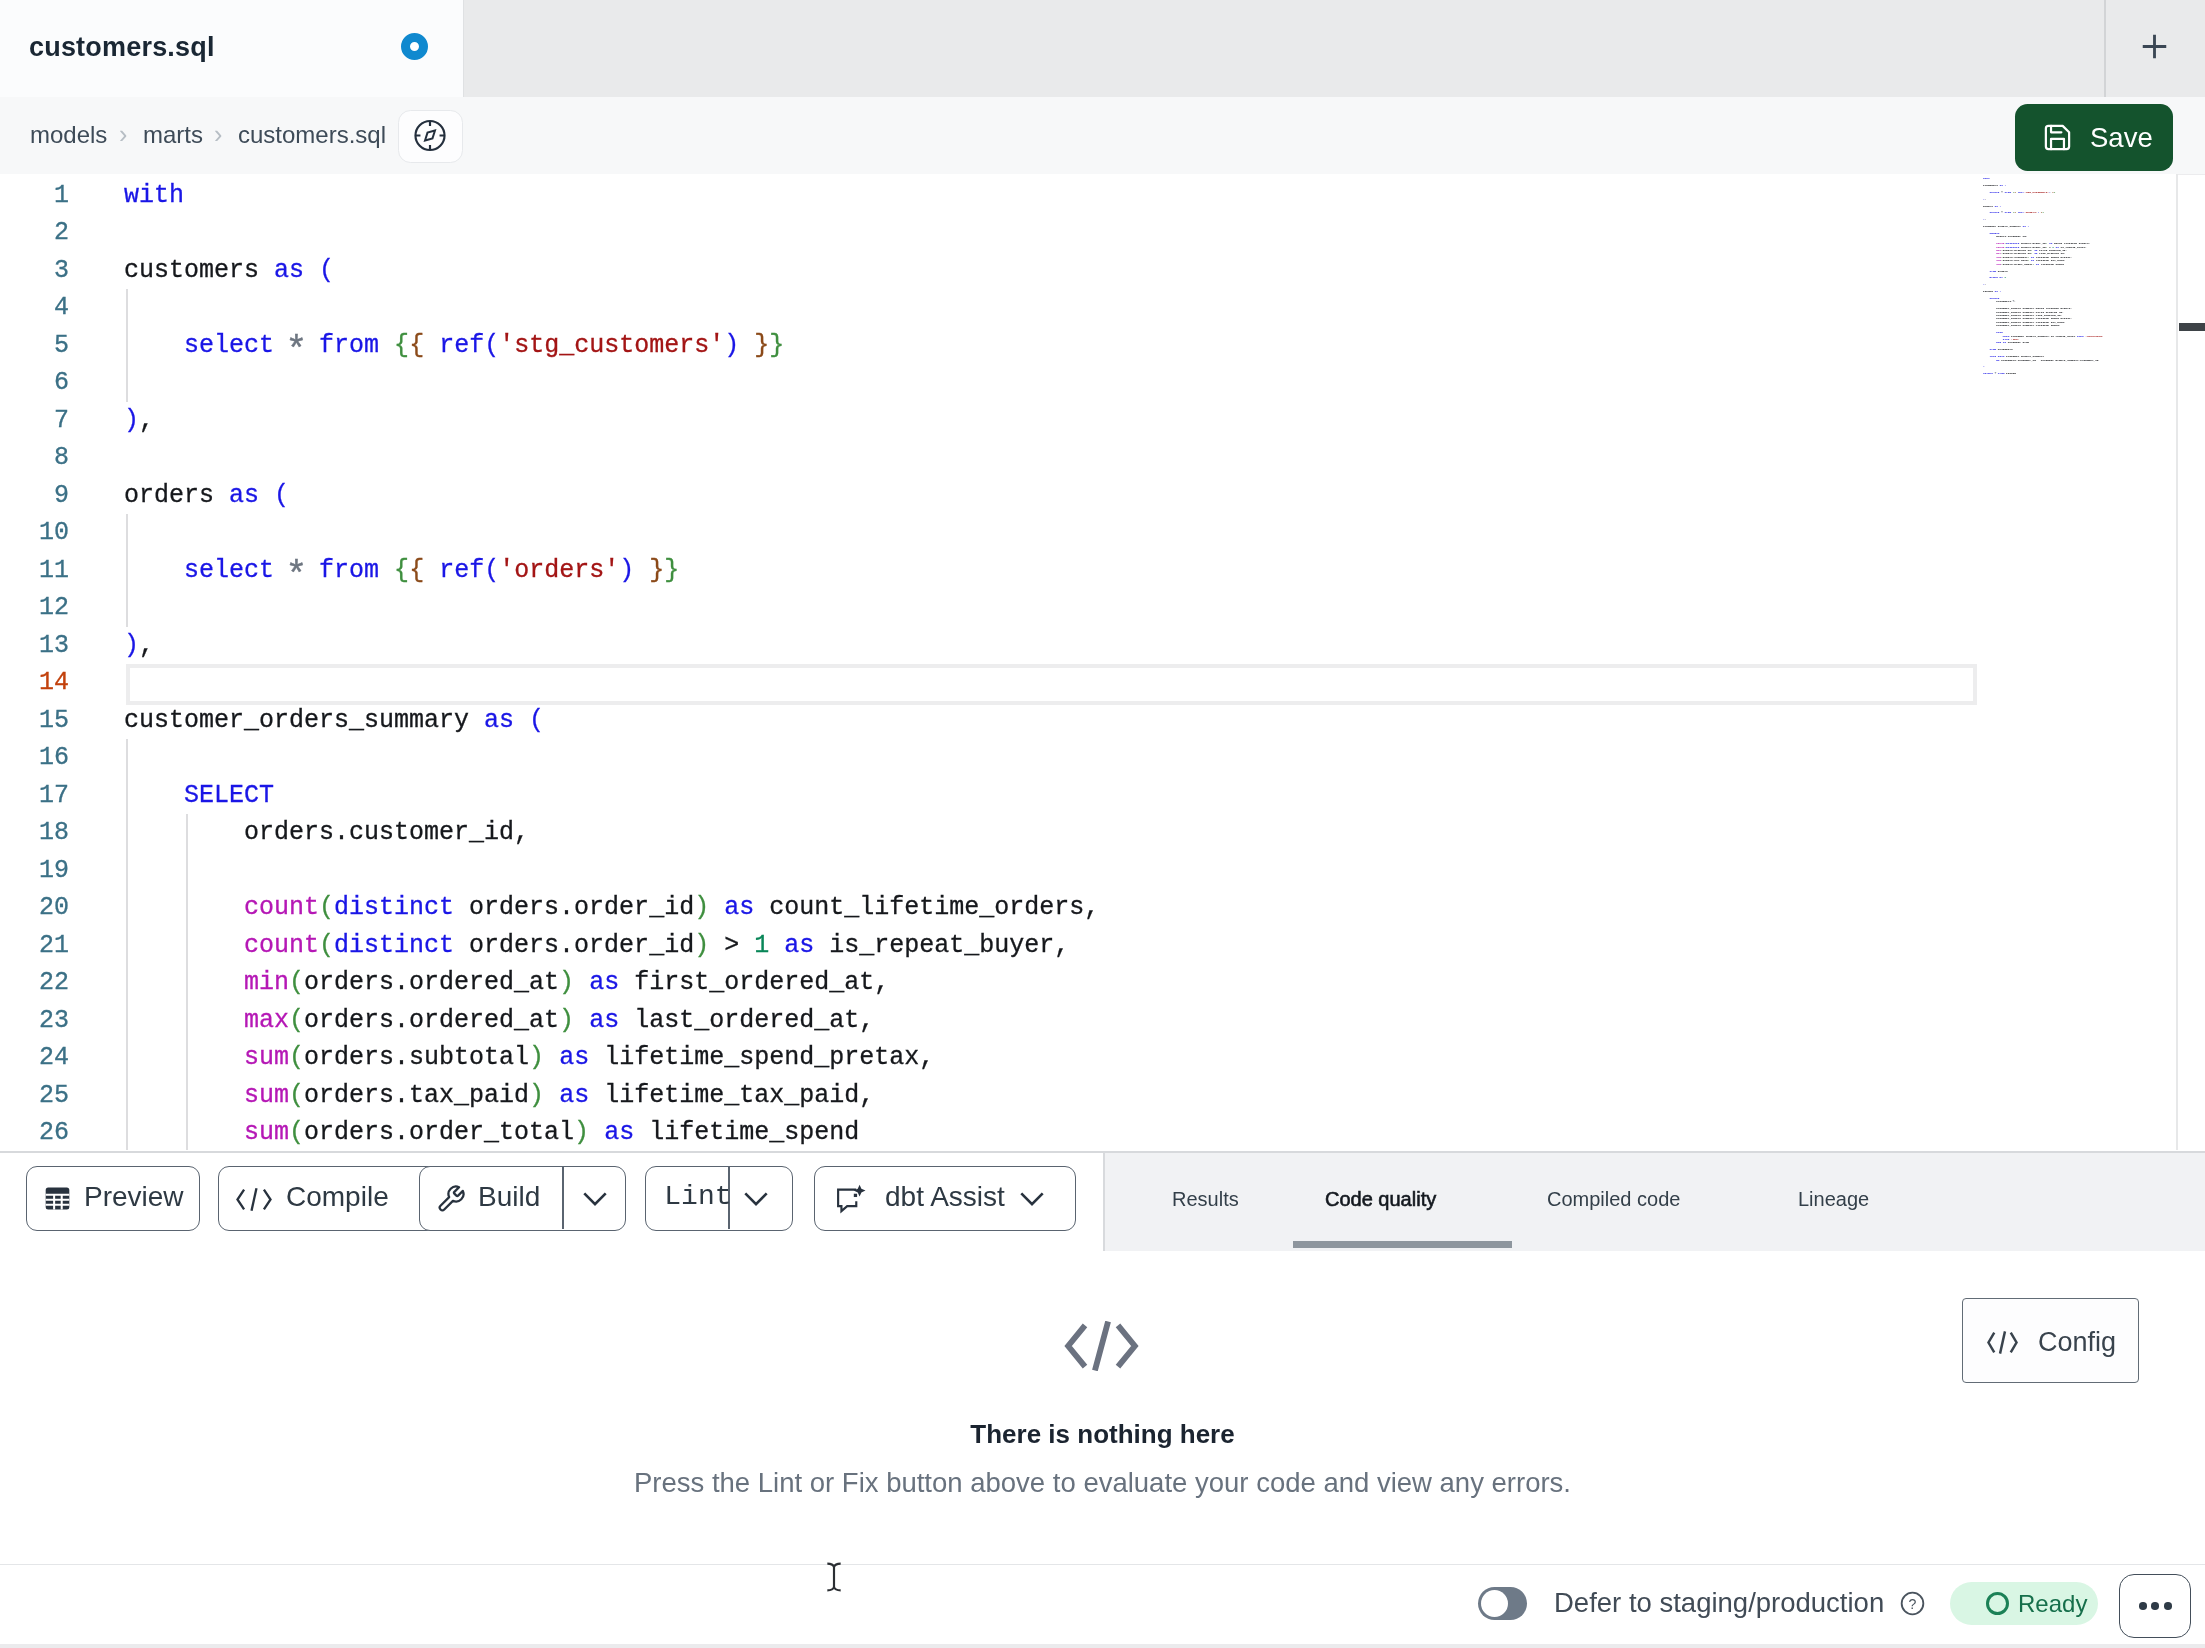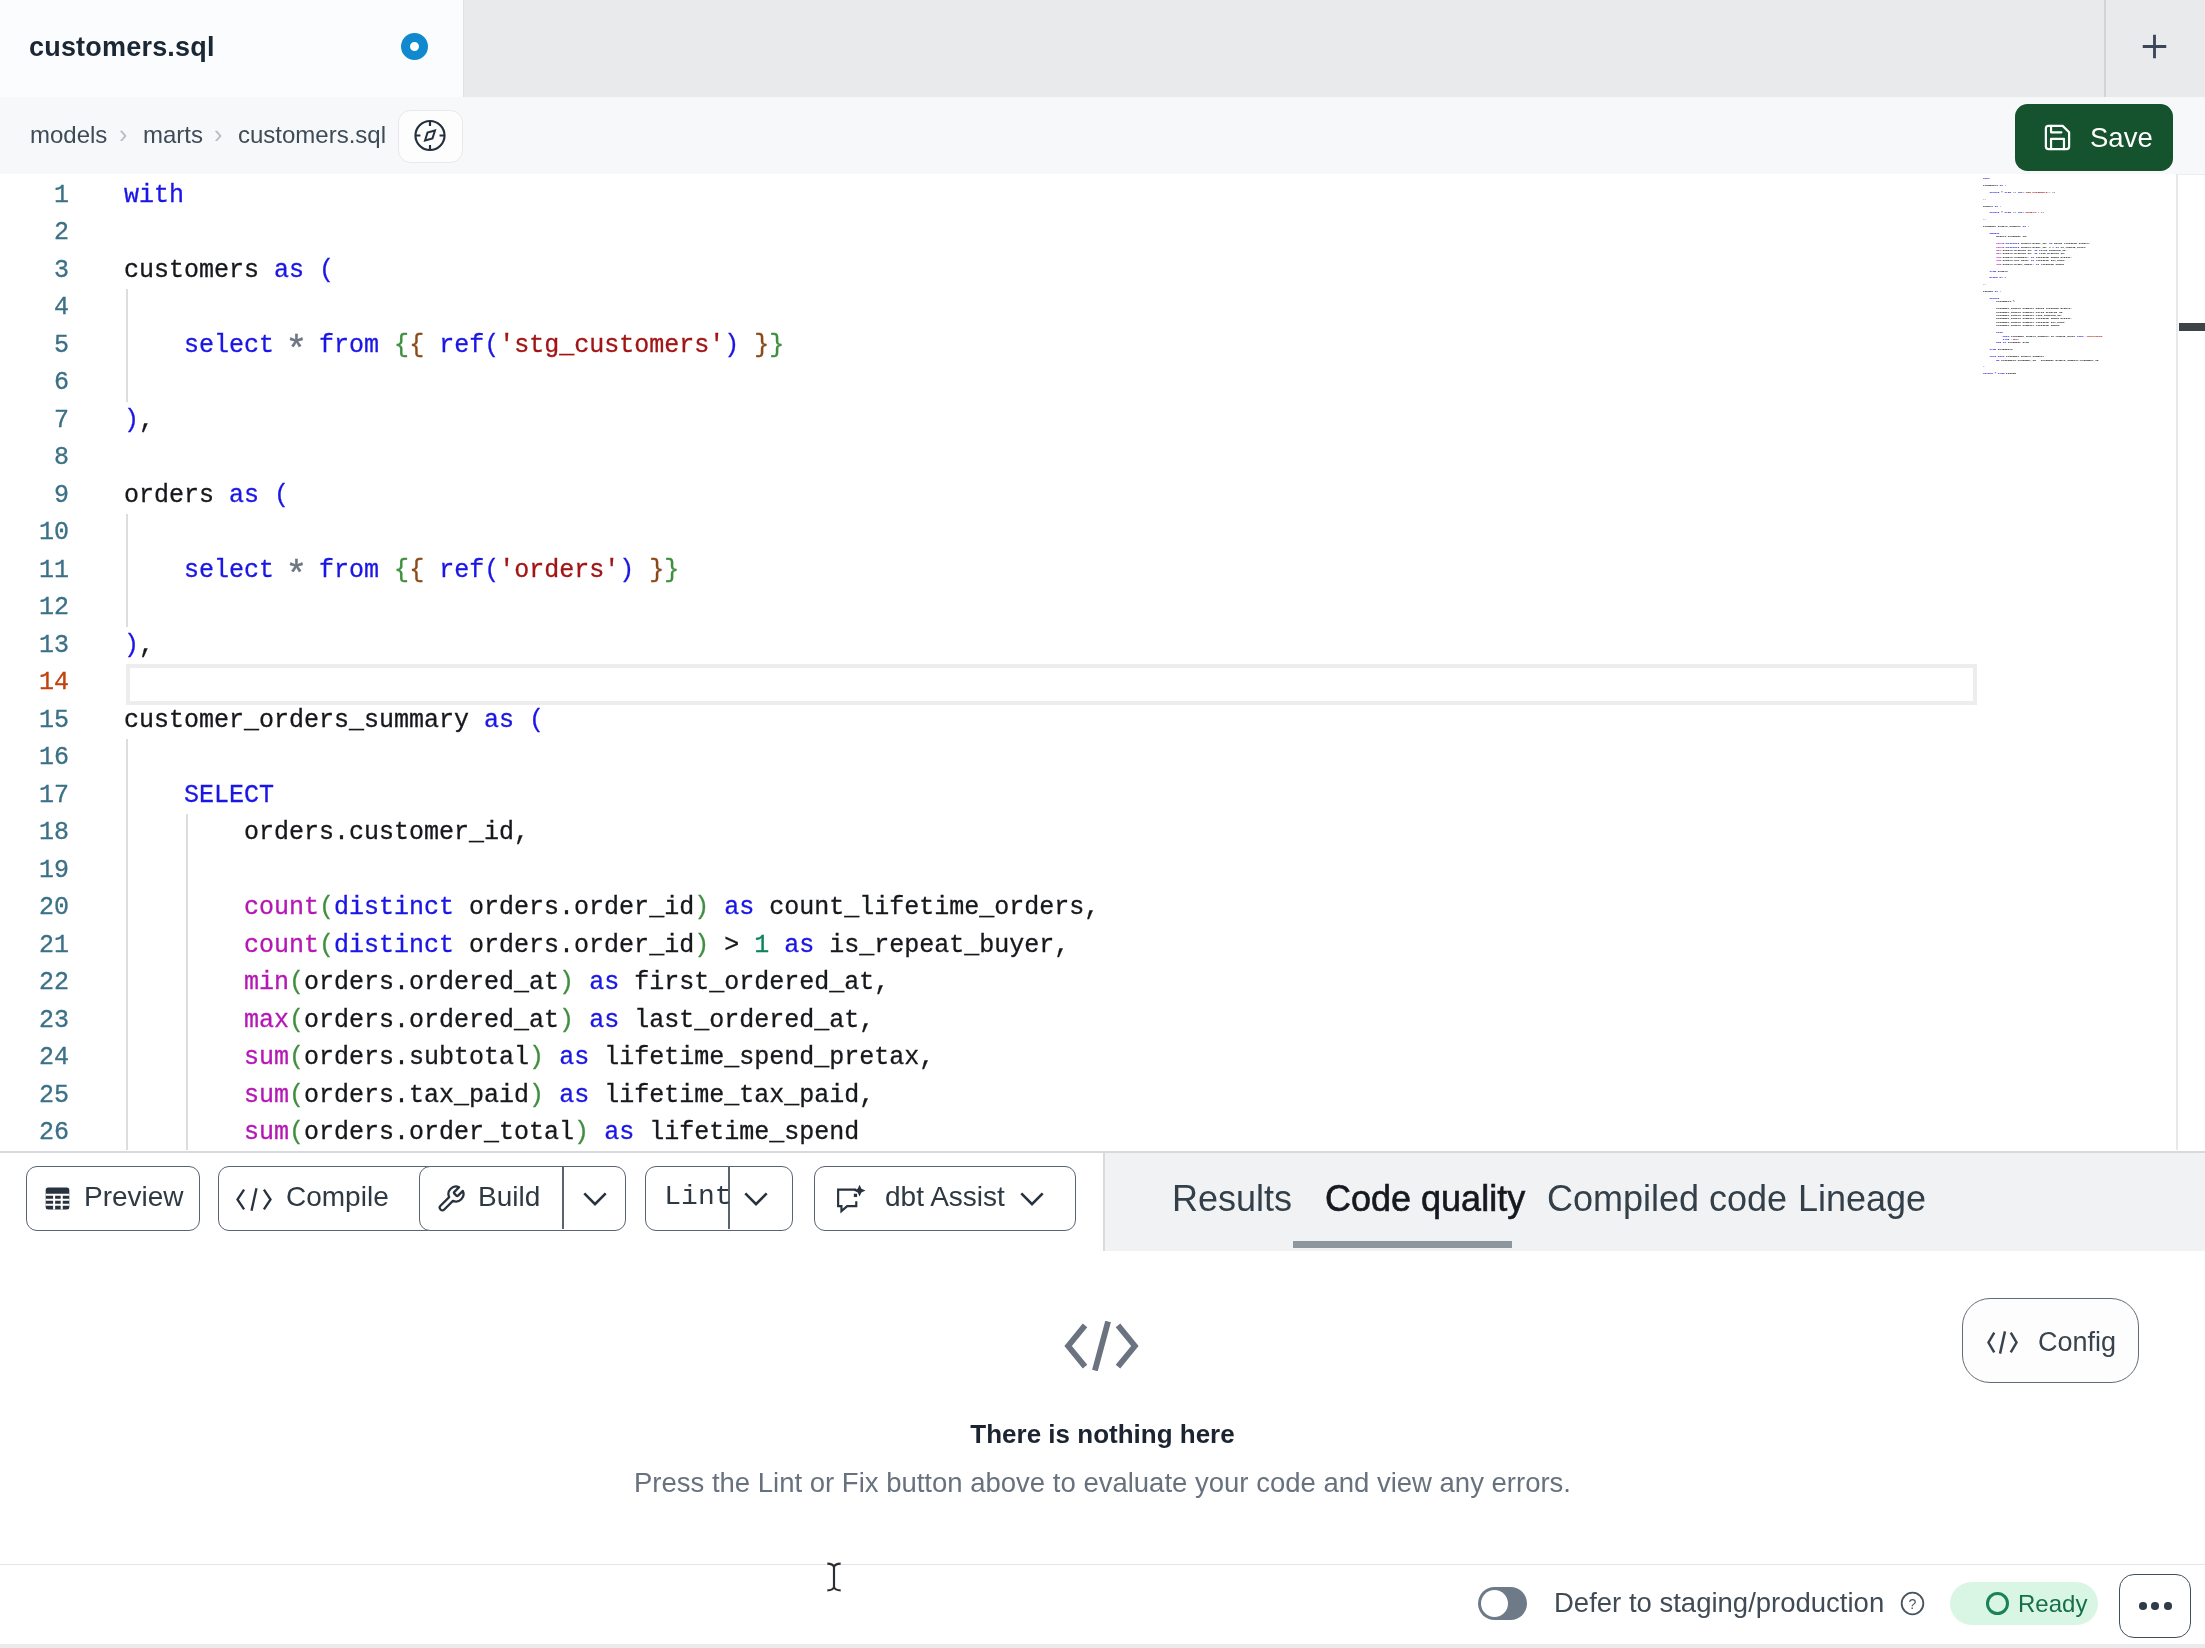--- a/index.html
+++ b/index.html
@@ -45,25 +45,25 @@
   font-family:"Liberation Mono", monospace; font-size:25px; line-height:38px; white-space:pre; color:#16181c; }
 #scrollmark { position:absolute; left:2179px; top:323px; width:27px; height:7.5px; background:#3e4347; }
 
 #toolbar { position:absolute; left:0; top:1151px; width:2205px; height:100px; background:#fff; border-top:2.5px solid #d7d9dc; }
 #tabszone { position:absolute; left:1104px; top:1153px; width:1101px; height:98px; background:#f1f2f4; }
 #toolbarsep { position:absolute; left:1103px; top:1153px; width:1.7px; height:98px; background:#d8dadd; }
 .btn { position:absolute; top:1166px; height:65px; border:1.7px solid #5a6470; border-radius:11px; background:#fff;
   color:#2e3943; font-size:28px; }
 .btn .lbl { position:absolute; top:14px; }
 .splitline { position:absolute; top:0; width:1.7px; height:62px; background:#5a6470; }
-.paneltab { position:absolute; top:1153px; height:92px; line-height:92px; font-size:36px; color:#333f49; }
+.paneltab { position:absolute; top:1153px; height:92px; line-height:92px; font-size:20px; color:#333f49; }
 #tabunderline { position:absolute; left:1293px; top:1241px; width:219px; height:6.7px; background:#8e969e; }
 #emptytitle { position:absolute; left:0; top:1419px; width:2205px; text-align:center; font-size:26px; font-weight:bold; color:#1b2430; }
 #emptysub { position:absolute; left:0; top:1467px; width:2205px; text-align:center; font-size:27.5px; color:#68727e; }
-#configbtn { position:absolute; left:1962px; top:1298px; width:177px; height:85px; border:1.7px solid #626c76; border-radius:28px; background:#fdfdfe; }
+#configbtn { position:absolute; left:1962px; top:1298px; width:177px; height:85px; border:1.7px solid #626c76; border-radius:4px; background:#fdfdfe; }
 #configbtn .lbl { position:absolute; left:75px; top:27.5px; font-size:27px; color:#39434d; }
 
 #statusbar { position:absolute; left:0; top:1564px; width:2205px; height:84px; background:#fff; border-top:1.7px solid #e4e6e8; }
 #toggle { position:absolute; left:1478px; top:1587px; width:49px; height:33px; border-radius:16.7px; background:#6e7a88; }
 #toggle .knob { position:absolute; left:3.3px; top:3.3px; width:27px; height:27px; border-radius:50%; background:#fff; }
 #deferlbl { position:absolute; left:1554px; top:1587px; font-size:27.5px; color:#414b56; }
 #readypill { position:absolute; left:1950px; top:1582px; width:148px; height:43px; border-radius:22px; background:#d9f6e4; }
 #readypill .ring { position:absolute; left:36px; top:10px; width:23px; height:23px; border-radius:50%; border:3.3px solid #1b8156; }
 #readypill .lbl { position:absolute; left:68px; top:8.3px; font-size:24px; color:#166f4b; }
 #dotsbtn { position:absolute; left:2119px; top:1574px; width:72px; height:64px; border:1.7px solid #434e5a; border-radius:15px; background:#fff; }

